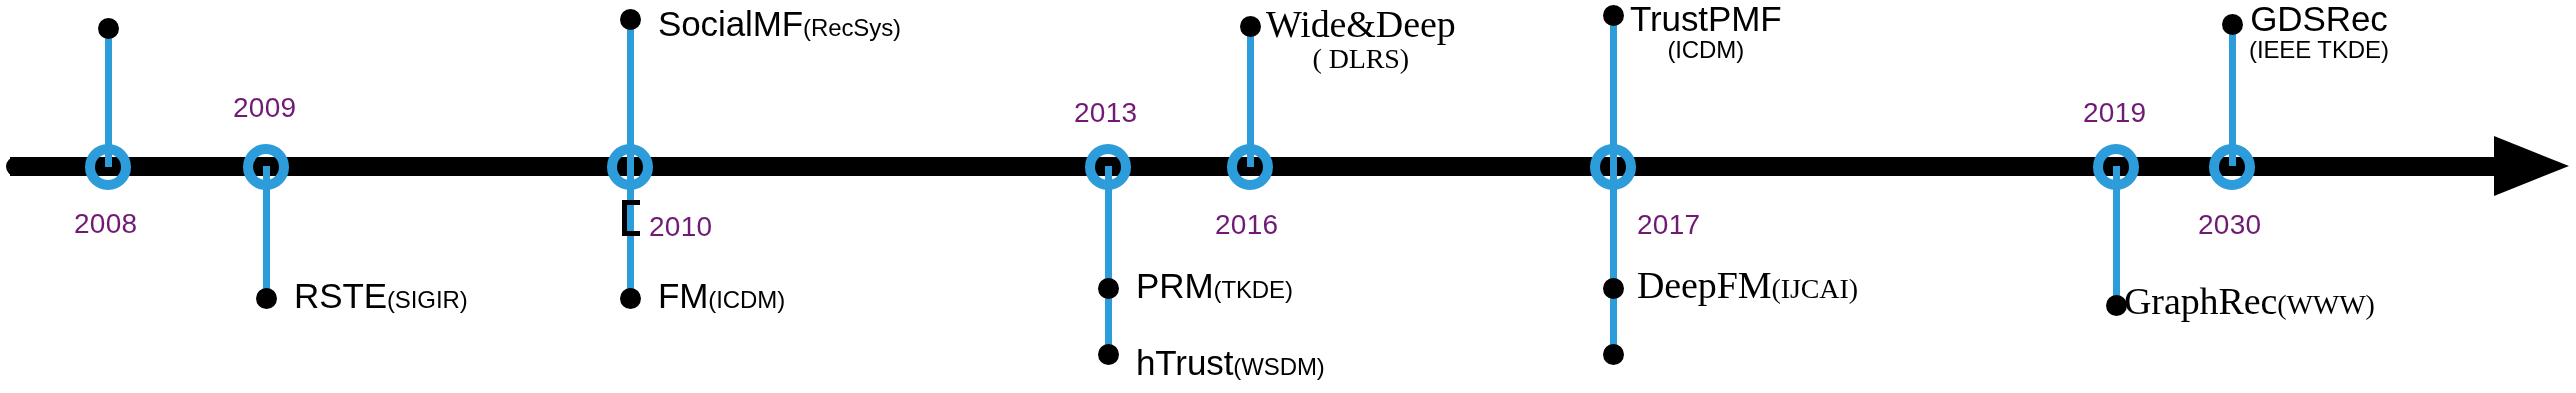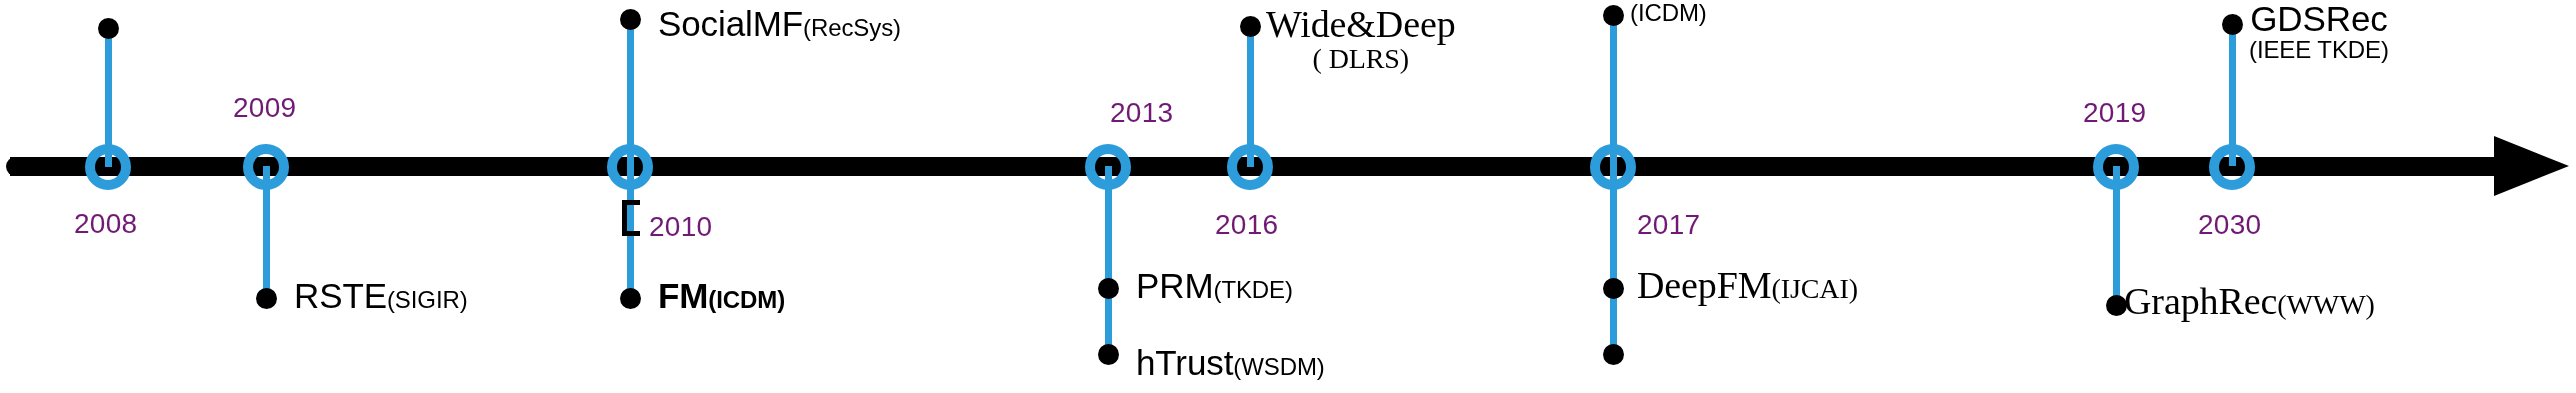--- a/index.html
+++ b/index.html
@@ -143,30 +143,30 @@
   <div class="stem" style="left:630px; top:19.4px; height:147px;"></div>
   <div class="dot" style="left:630px; top:19.4px;"></div>
   <div class="stem" style="left:630px; top:166px; height:132px;"></div>
   <div class="dot" style="left:630px; top:298px;"></div>
   <div class="bracket" style="left:622px; top:200px;"></div>
   <div class="ring" style="left:630px;"></div>
   <div class="year" style="left:649px; top:211px;">2010</div>
   <div class="entry sans" style="left:658px; top:4.9px;">
     <span class="name">SocialMF</span><span class="venue">(RecSys)</span>
   </div>
-  <div class="entry sans" style="left:658px; top:277px;font-weight:bold;">
+  <div class="entry sans" style="left:658px; top:277px;">
     <span class="name">FM</span><span class="venue">(ICDM)</span>
   </div>
 
   <div class="stem" style="left:1108px; top:166px; height:121px;"></div>
   <div class="dot" style="left:1108px; top:288px;"></div>
   <div class="stem" style="left:1108px; top:288px; height:66px;"></div>
   <div class="dot" style="left:1108px; top:354px;"></div>
   <div class="ring" style="left:1108px;"></div>
-  <div class="year" style="left:1074px; top:97px;margin-left:36px;">2013</div>
+  <div class="year" style="left:1074px; top:97px;">2013</div>
   <div class="entry sans" style="left:1136px; top:267px;">
     <span class="name">PRM</span><span class="venue">(TKDE)</span>
   </div>
   <div class="entry sans" style="left:1136px; top:333px;margin-top:11px;">
     <span class="name">hTrust</span><span class="venue">(WSDM)</span>
   </div>
 
   <div class="stem" style="left:1250px; top:26px; height:141px;"></div>
   <div class="dot" style="left:1250px; top:26px;"></div>
   <div class="ring" style="left:1250px;"></div>
@@ -178,20 +178,21 @@
 
   <div class="stem" style="left:1613px; top:15.3px; height:151px;"></div>
   <div class="dot" style="left:1613px; top:15.3px;"></div>
   <div class="stem" style="left:1613px; top:166px; height:121px;"></div>
   <div class="dot" style="left:1613px; top:288px;"></div>
   <div class="stem" style="left:1613px; top:288px; height:66px;"></div>
   <div class="dot" style="left:1613px; top:354px;"></div>
   <div class="ring" style="left:1613px;"></div>
   <div class="year" style="left:1637px; top:209px;">2017</div>
   <div class="entry sans two-line" style="left:1630px; top:0px;">
+    <span class="name">TrustPMF</span>
     <span class="venue">(ICDM)</span>
   </div>
   <div class="entry serif" style="left:1637px; top:265px;">
     <span class="name">DeepFM</span><span class="venue">(IJCAI)</span>
   </div>
 
   <div class="stem" style="left:2116px; top:166px; height:139px;"></div>
   <div class="dot" style="left:2116px; top:305px;"></div>
   <div class="ring" style="left:2116px;"></div>
   <div class="year" style="left:2083px; top:97px;">2019</div>

